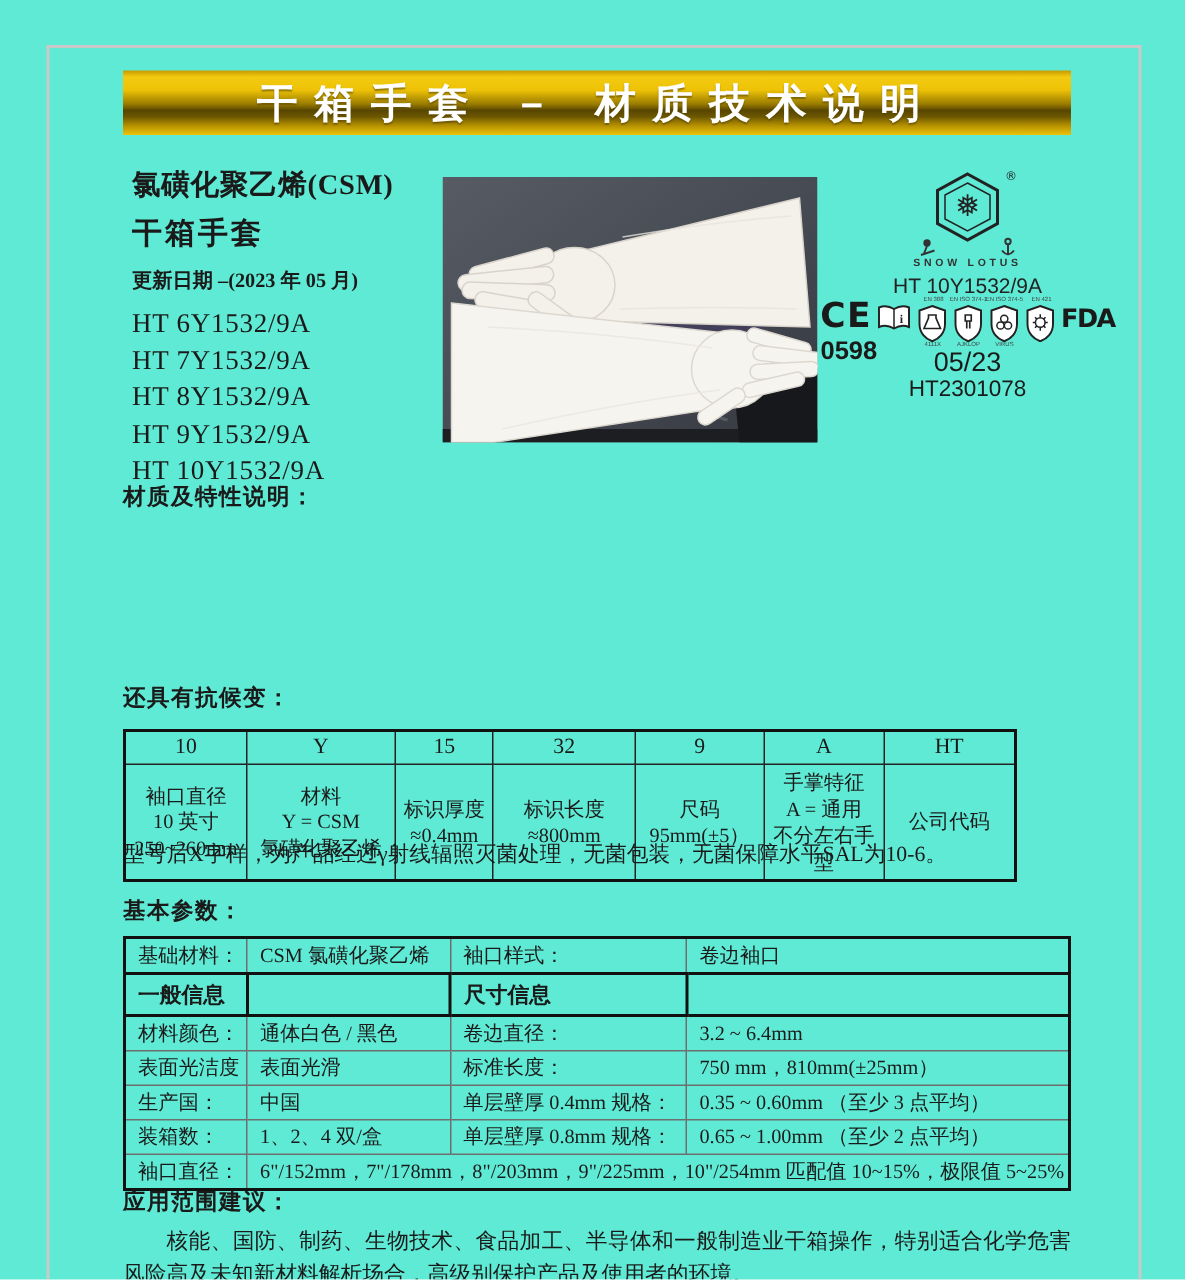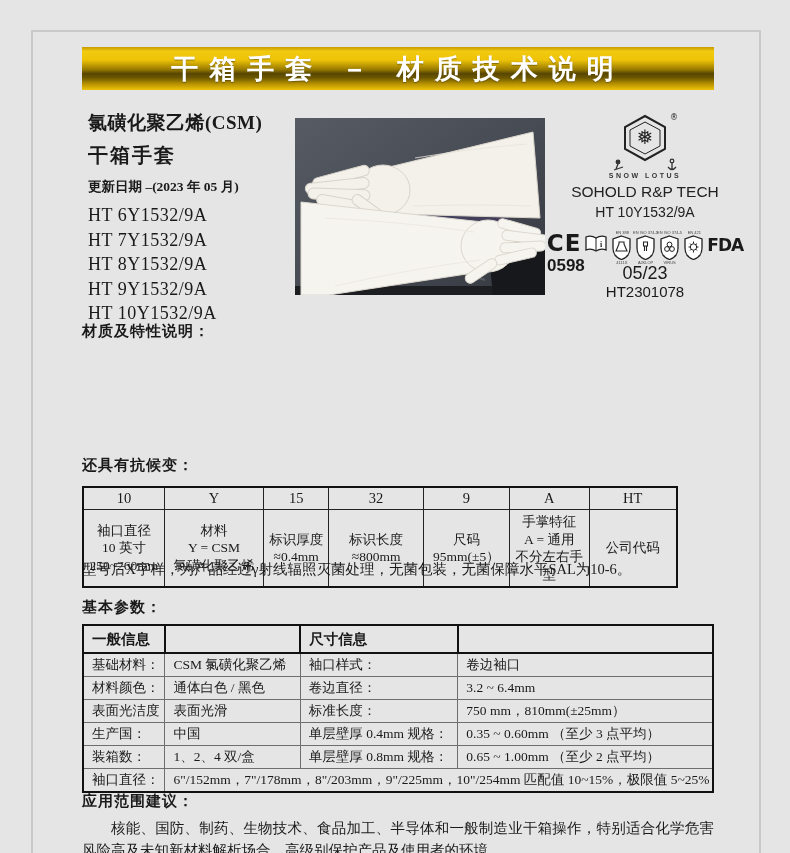--- a/index.html
+++ b/index.html
@@ -1,16 +1,16 @@
 <!DOCTYPE html>
 <html><head>
 <meta charset="utf-8">
 <style>
   html,body{margin:0;padding:0;background:#ffffff;}
-  .canvas{position:relative;width:790px;height:853px;background:#e5e5e5;overflow:hidden;
+  .canvas{position:relative;width:790px;height:853px;background:#5eead4;overflow:hidden;
           font-family:"Liberation Serif", serif;color:#1a1a1a;}
   .page-border{position:absolute;left:31px;top:30px;width:726px;height:830px;
                border:2px solid #c9c9c9;border-bottom:none;}
   
   .banner{position:absolute;left:82px;top:47px;width:632px;height:43px;
           background:linear-gradient(180deg,#c79a00 0%,#f2ca10 10%,#eec307 30%,#9a7c00 52%,#584600 62%,#6d5800 72%,#b89300 86%,#edc30a 100%);
           display:flex;align-items:center;justify-content:center;}
   .banner span{color:#ffffff;font-size:27px;font-weight:bold;letter-spacing:11px;
                font-family:"Liberation Serif", serif;text-shadow:0 1px 1px rgba(90,70,0,.6);}
   
@@ -21,21 +21,21 @@
   .models{margin-top:7px;font-size:18px;line-height:24.5px;letter-spacing:.5px;}
   
   .photo{position:absolute;left:295px;top:118px;width:250px;height:177px;}
   
   .brand{position:absolute;left:545px;top:110px;width:200px;text-align:center;}
   .brand .logo{height:64px;}
   .brand .snow{font-family:"Liberation Sans", sans-serif;font-size:7px;font-weight:bold;
                letter-spacing:2.5px;color:#333;margin-top:-2px;}
   .brand .co{font-family:"Liberation Sans", sans-serif;font-size:15.5px;color:#222;margin-top:4px;}
   .brand .mod{font-family:"Liberation Sans", sans-serif;font-size:14px;color:#222;margin-top:3px;}
-  .certs{position:relative;margin-top:10px;height:58px;}
+  .certs{position:relative;margin-top:0;height:58px;}
   .cert-row{display:flex;align-items:flex-start;justify-content:center;gap:3px;}
   .ce{font-family:"DejaVu Sans", sans-serif;font-size:23px;font-weight:bold;letter-spacing:1px;line-height:26px;}
   .ce-num{position:absolute;left:2px;top:26px;font-family:"Liberation Sans", sans-serif;font-size:17px;font-weight:bold;}
   .shield{display:flex;flex-direction:column;align-items:center;width:21px;}
   .s-top{font-size:5px;line-height:5px;color:#444;font-family:"Liberation Sans", sans-serif;white-space:nowrap;transform:scale(.8);}
   .s-bot{font-size:5px;line-height:5px;color:#444;font-family:"Liberation Sans", sans-serif;transform:scale(.8);}
   .fda{font-family:"DejaVu Sans", sans-serif;font-size:17px;font-weight:900;
        letter-spacing:-1px;margin-top:5px;}
   .datecode{position:absolute;left:0;right:0;top:33px;font-family:Liberation Sans, sans-serif;font-size:18px;}
   .batch{position:absolute;left:0;right:0;top:53px;font-family:"Liberation Sans", sans-serif;font-size:15px;}
@@ -133,21 +133,20 @@
       <g stroke="#333" stroke-width="1.3" fill="none">
         <circle cx="28" cy="52" r="1.8" fill="#333"></circle>
           <path d="M24,60 L33,57 M28,54 L26,59"></path>
       </g>
       <g stroke="#333" stroke-width="1.3" fill="none">
         <circle cx="82" cy="51" r="1.8"></circle>
           <path d="M82,53 L82,60 M78,57 Q82,62 86,57"></path>
       </g>
     </svg>
     <div class="snow">SNOW LOTUS</div>
-    <div class="co">SOHOLD R&amp;P TECH</div>
     <div class="mod">HT 10Y1532/9A</div>
 
     <div class="certs">
       <div class="cert-row">
         <span class="ce">CE</span>
         <svg width="24" height="20" viewBox="0 0 24 20" style="margin-top:4px">
           <path d="M2,3 Q7,1 12,4 Q17,1 22,3 L22,16 Q17,14 12,17 Q7,14 2,16 Z" fill="#fff" stroke="#222" stroke-width="1.3"></path>
           <line x1="12" y1="4" x2="12" y2="17" stroke="#222" stroke-width="1"></line>
           <text x="17" y="13" font-size="8" font-weight="bold" text-anchor="middle" fill="#222" font-family="Liberation Serif, serif">i</text>
         </svg>
@@ -242,32 +241,32 @@
   <div class="sec-h" style="top:598px">基本参数：</div>
   <table class="btable">
     <colgroup>
       <col style="width:13%">
         <col style="width:21.5%">
         <col style="width:25%">
         <col style="width:40.5%">
     </colgroup>
     <tbody>
         <tr>
+      <td>基础材料：</td>
+      <td>CSM 氯磺化聚乙烯</td>
+      <td>袖口样式：</td>
+      <td>卷边袖口</td>
+    </tr>
+    <tr>
       <th>一般信息</th>
       <th></th>
       <th>尺寸信息</th>
       <th></th>
     </tr>
     <tr>
-      <td>基础材料：</td>
-      <td>CSM 氯磺化聚乙烯</td>
-      <td>袖口样式：</td>
-      <td>卷边袖口</td>
-    </tr>
-    <tr>
       <td>材料颜色：</td>
       <td>通体白色 / 黑色</td>
       <td>卷边直径：</td>
       <td>3.2 ~ 6.4mm</td>
     </tr>
     <tr>
       <td>表面光洁度：</td>
       <td>表面光滑</td>
       <td>标准长度：</td>
       <td>750 mm，810mm(±25mm）</td>

